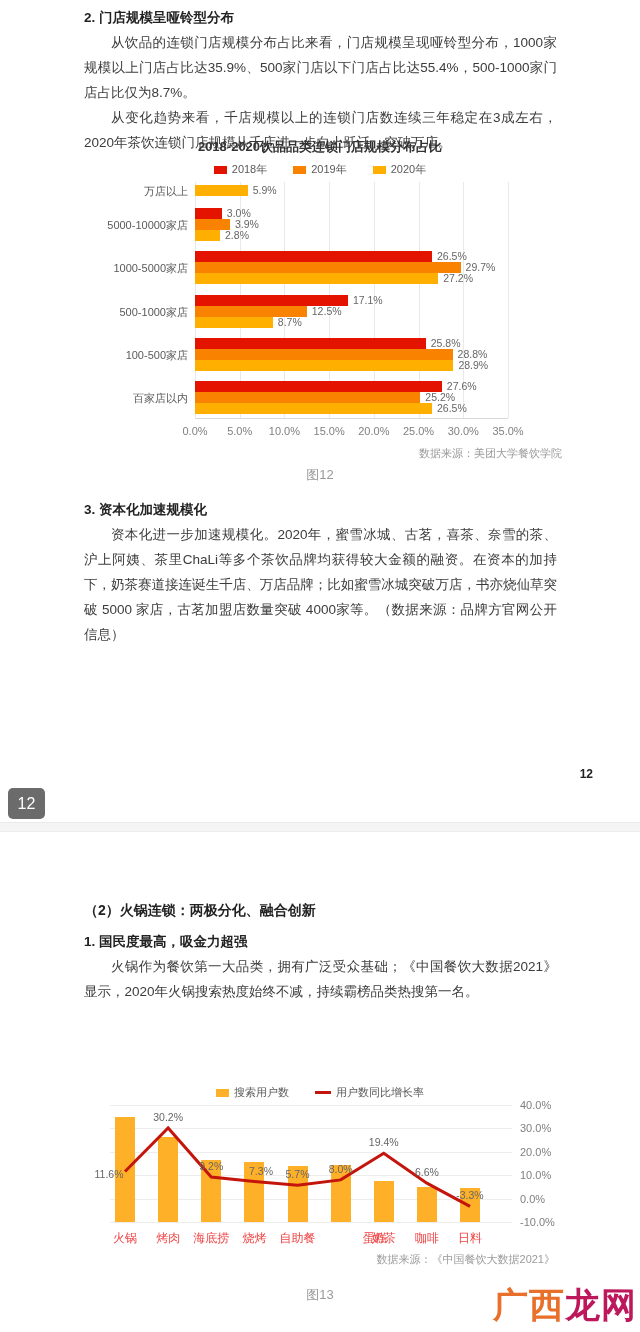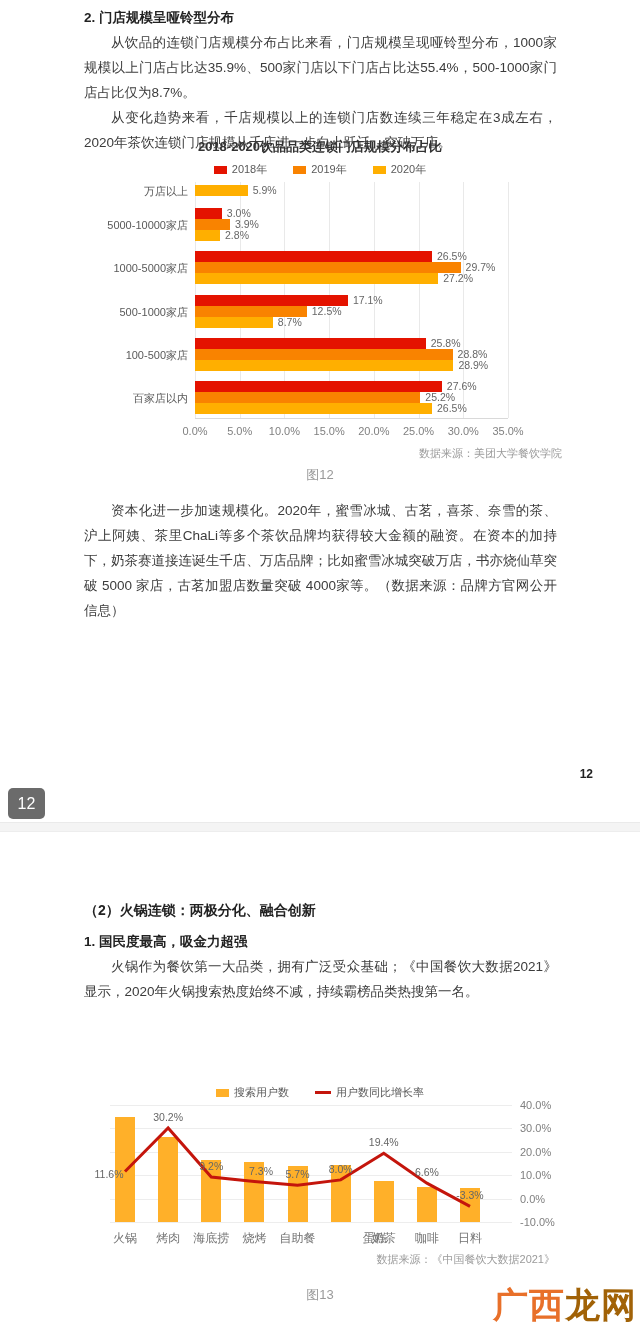--- a/index.html
+++ b/index.html
@@ -20,21 +20,21 @@
   .swatch{display:inline-block;width:13px;height:8px;}
   .line-swatch{display:inline-block;width:16px;height:3px;}
   .vline{position:absolute;width:1px;background:#e9e9e9;}
   .hline{position:absolute;height:1px;background:#ededed;}
   .bar-h{position:absolute;height:11px;}
   .bar-v{position:absolute;}
   .val-label{position:absolute;font-size:10.5px;color:#666;white-space:nowrap;line-height:13px;}
   .cat-label-y{position:absolute;left:0;width:188px;text-align:right;font-size:11px;color:#595959;line-height:14px;white-space:nowrap;}
   .tick-x{position:absolute;font-size:11px;color:#808080;width:50px;margin-left:-25px;text-align:center;}
   .tick-r{position:absolute;font-size:11px;color:#808080;white-space:nowrap;line-height:12px;}
-  .cat-label-x{position:absolute;font-size:12px;color:#737373;width:60px;margin-left:-30px;text-align:center;}
+  .cat-label-x{position:absolute;font-size:12px;color:#ef4444;width:60px;margin-left:-30px;text-align:center;}
   .chart-source{position:absolute;font-size:11px;color:#9a9a9a;white-space:nowrap;}
   .chart-caption{position:absolute;left:0;width:640px;text-align:center;font-size:13px;color:#9a9a9a;}
   .axis-bottom{position:absolute;height:1px;background:#d9d9d9;}
   #page-badge{position:absolute;left:8px;top:788px;width:37px;height:31px;background:#6b6b6b;border-radius:5px;color:#fff;font-size:16px;display:flex;align-items:center;justify-content:center;}
   #page-num-top{position:absolute;right:47px;top:767px;font-size:12px;font-weight:bold;color:#222;}
   #watermark{position:absolute;right:3px;bottom:3px;font-size:35px;font-weight:600;letter-spacing:1px;white-space:nowrap;}
 </style>
 </head>
 <body>
 
@@ -116,20 +116,21 @@
         <div class="bar-h" style="left: 195px; top: 262px; width: 225.36px; background: rgb(249, 131, 0);"></div>
         <div class="val-label" style="left: 425.36px; top: 261px;">25.2%</div>
         <div class="bar-h" style="left: 195px; top: 273px; width: 236.986px; background: rgb(255, 175, 0);"></div>
         <div class="val-label" style="left: 436.986px; top: 272px;">26.5%</div>
       </div>
     <div class="chart-source" style="right:122px;top:316px;">数据来源：美团大学餐饮学院</div>
     <div class="chart-caption" style="top:336px;">图12</div>
   </div>
 
   <div class="text-col" style="top:498px;">
+    <p class="sec-heading">3. 资本化加速规模化</p>
     <p class="body-para">资本化进一步加速规模化。2020年，蜜雪冰城、古茗，喜茶、奈雪的茶、沪上阿姨、茶里ChaLi等多个茶饮品牌均获得较大金额的融资。在资本的加持下，奶茶赛道接连诞生千店、万店品牌；比如蜜雪冰城突破万店，书亦烧仙草突破 5000 家店，古茗加盟店数量突破 4000家等。（数据来源：品牌方官网公开信息）</p>
   </div>
 
   <div id="page-num-top">12</div>
   <div id="page-badge">12</div>
 </div>
 
 <div id="page-sep"></div>
 
 <div class="page" id="page2">
@@ -192,15 +193,15 @@
         <div class="val-label" style="left: 340.625px; top: 104.88px; transform: translateX(-50%);">8.0%</div>
         <div class="val-label" style="left: 383.75px; top: 78.204px; transform: translateX(-50%);">19.4%</div>
         <div class="val-label" style="left: 426.875px; top: 108.156px; transform: translateX(-50%);">6.6%</div>
         <div class="val-label" style="left: 470px; top: 131.322px; transform: translateX(-50%);">-3.3%</div>
       </div>
     <div class="chart-source" style="right:85px;top:194px;">数据来源：《中国餐饮大数据2021》</div>
     <div class="chart-caption" style="top:228px;">图13</div>
   </div>
 
   <div id="watermark">
-    <span id="wm1" style="color: rgb(232, 112, 42);">广西</span><span id="wm2" style="color: #a16207;">龙网</span>
+    <span id="wm1" style="color: rgb(232, 112, 42);">广西</span><span id="wm2" style="color: #be185d;">龙网</span>
   </div>
 </div>
 
 </body></html>

